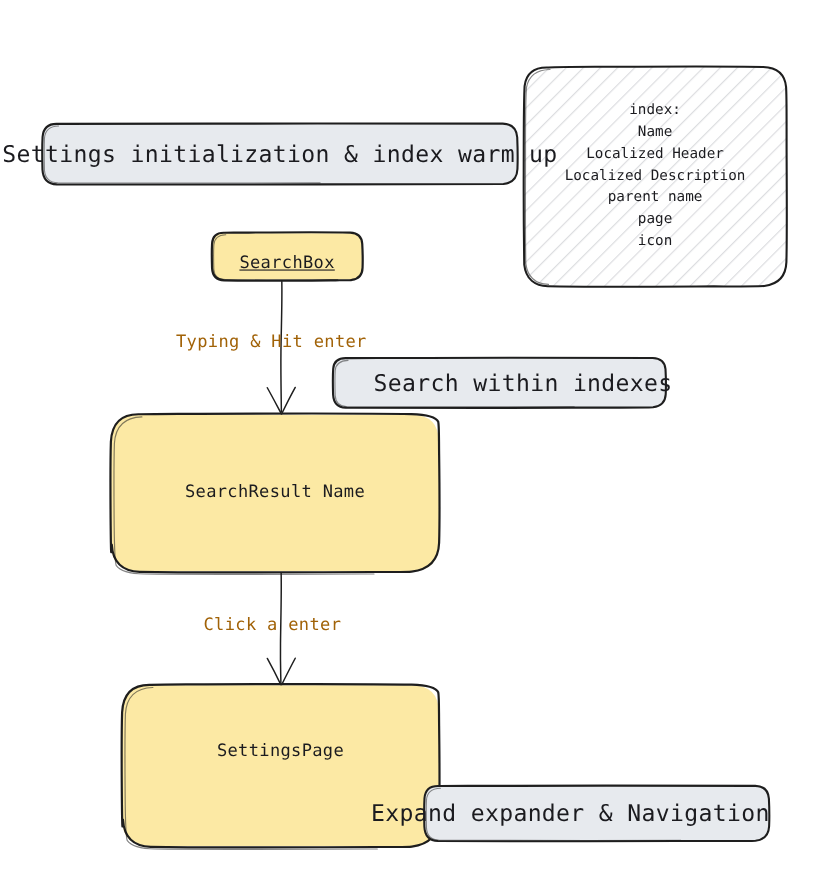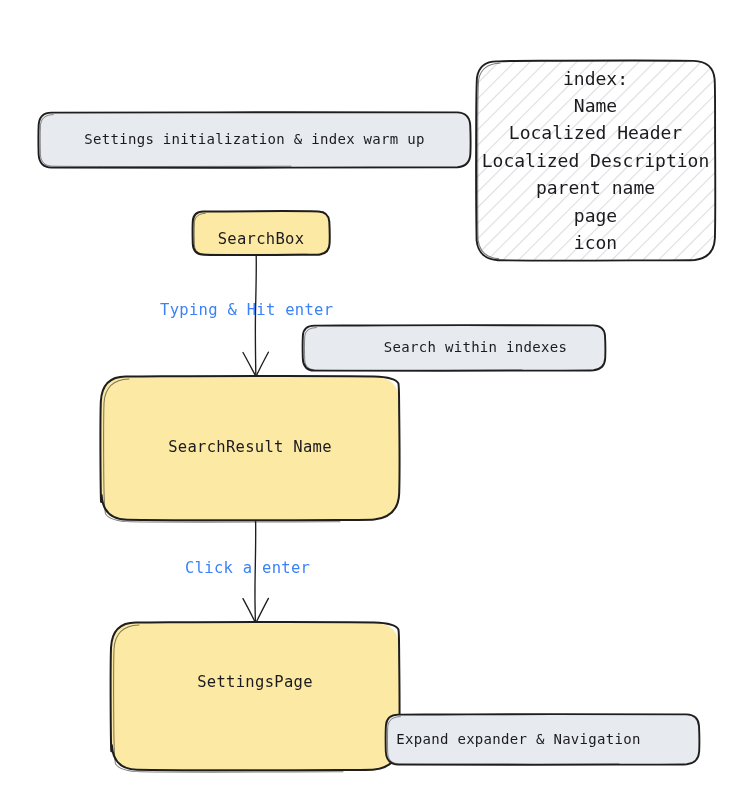--- a/index.html
+++ b/index.html
@@ -35,28 +35,28 @@
     color: #1b1b1f;
     pointer-events: auto;
   }
   .node-label {
     white-space: pre;
     line-height: 1.38;
     letter-spacing: 0.3px;
   }
 
   
-  .t-note   { font-size: 14px; }
+  .t-note   { font-size: 21px; }
   .t-node   { font-size: 15.5px; }
-  .t-index  { font-size: 18px; }
+  .t-index  { font-size: 13px; }
 
   
   .edge-label {
     position: absolute;
-    color: #3b82f6;
+    color: #a16207;
     white-space: pre;
     background: transparent;
     font-size: 15.5px;
     letter-spacing: 0.3px;
   }
 
   
   .index-text {
     white-space: pre;
     text-align: center;
@@ -161,21 +161,21 @@
 Localized Description
 parent name
 page
 icon</div>
 </div>
 
 <div class="node" style="left:39px; top:113px; width:431px; height:54px;">
   <div class="node-label t-note">Settings initialization &amp; index warm up</div>
 </div>
 
-<div class="node" style="left:193px; top:212px; width:136px; height:56px;">
+<div class="node" style="left:193px; top:212px; width:136px; height:56px;text-decoration:underline;">
   <div class="node-label t-node">SearchBox</div>
 </div>
 
 <div class="edge-label" style="left:160px; top:301px;">Typing &amp; Hit enter</div>
 
 <div class="node" style="left:303px; top:326px; width:345px; height:44px;">
   <div class="node-label t-note">Search within indexes</div>
 </div>
 
 <div class="node" style="left:101px; top:377px; width:298px; height:142px;">

